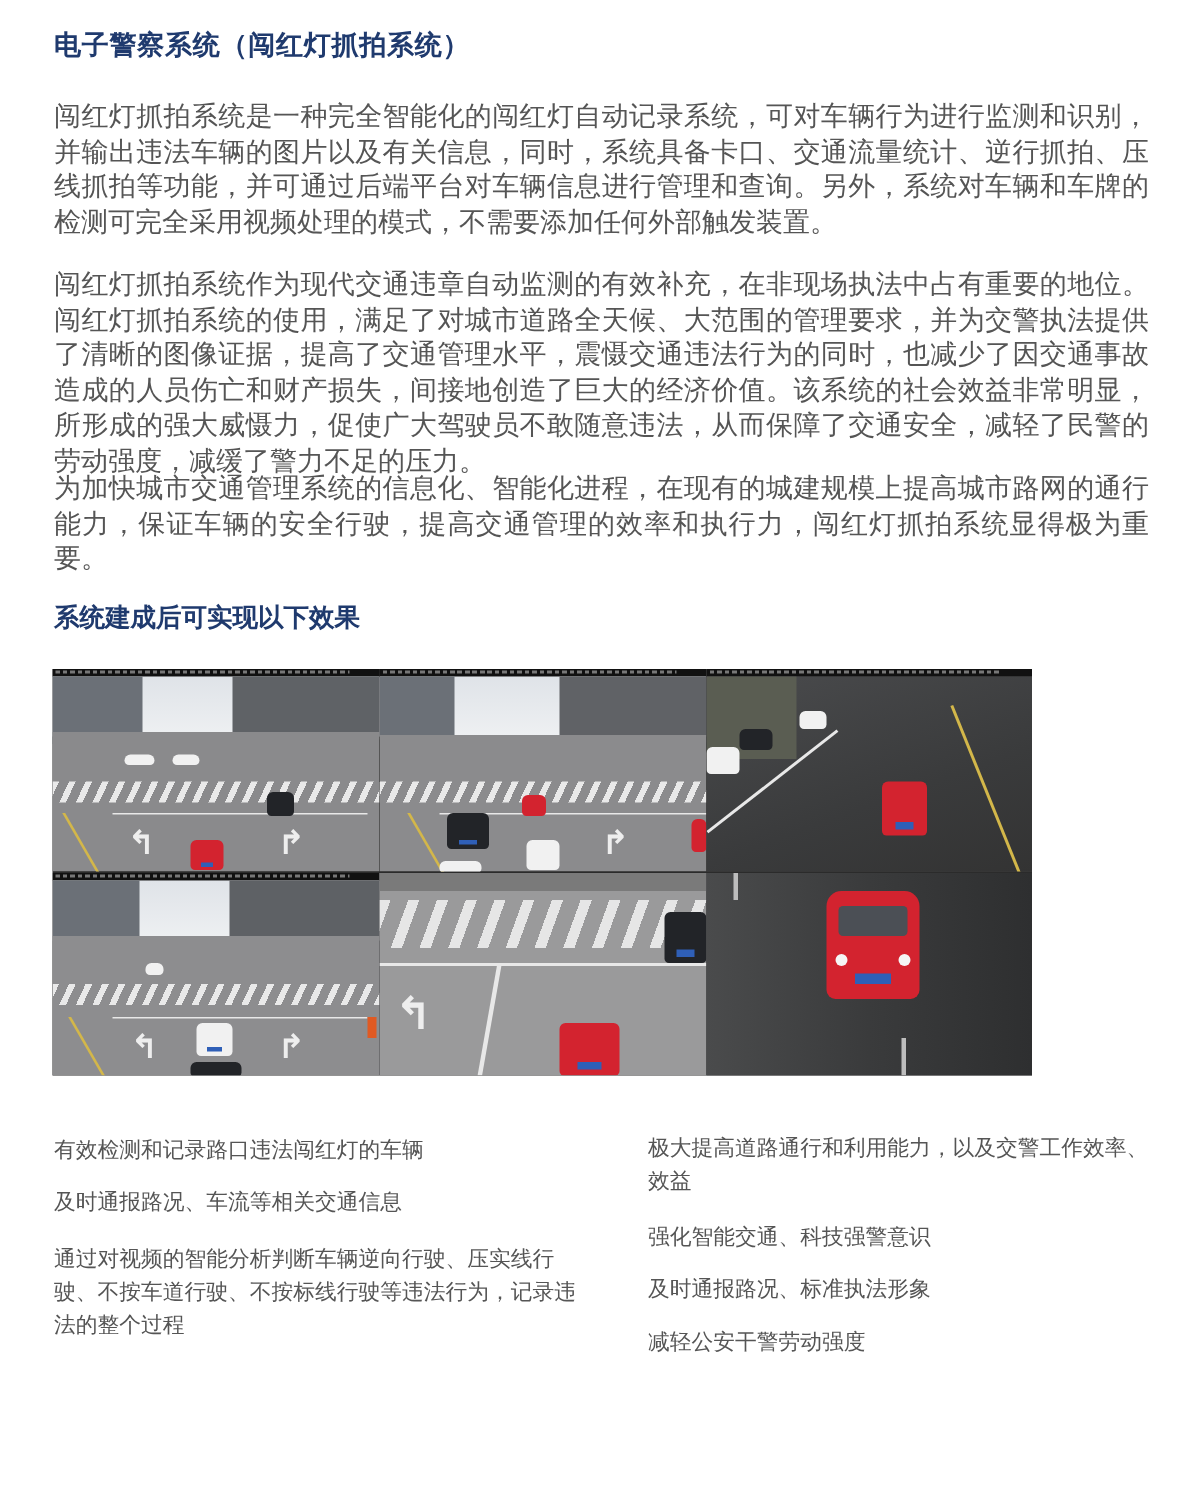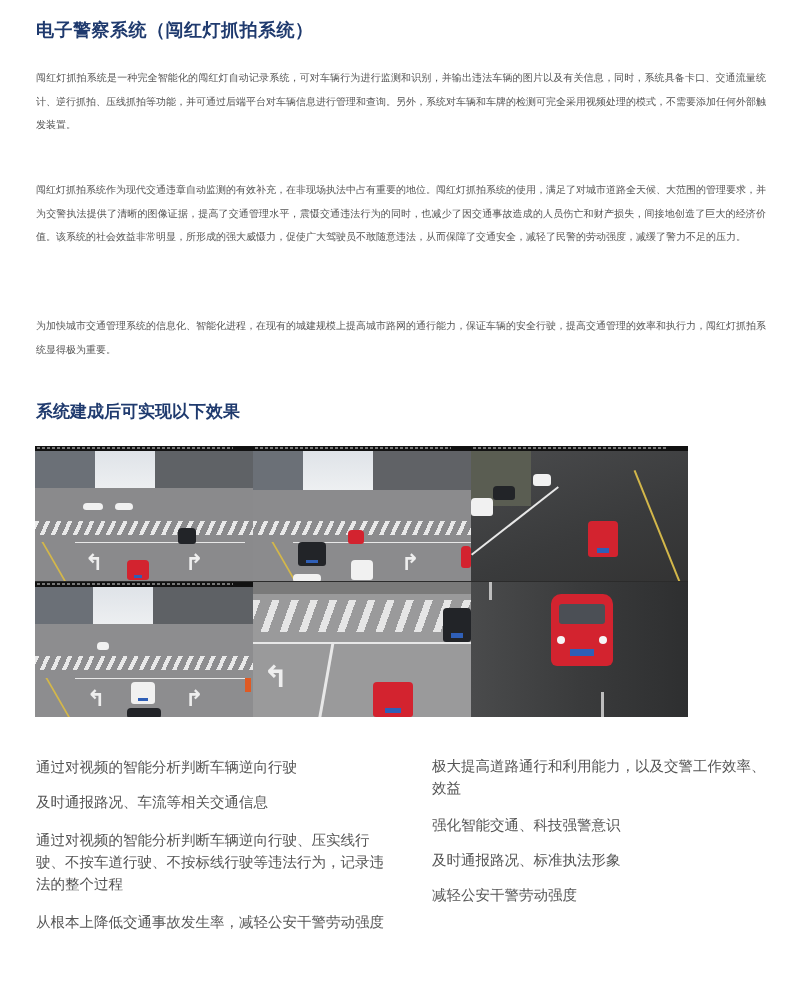--- a/index.html
+++ b/index.html
@@ -9,21 +9,21 @@
   .h-title {
     position: absolute; left: 36px; top: 18px;
     font-size: 18px; font-weight: bold; color: #1f3a6e; letter-spacing: 0.5px;
   }
   .h-section {
     position: absolute; left: 36px; top: 400px;
     font-size: 17px; font-weight: bold; color: #1f3a6e;
   }
   .para {
     position: absolute; left: 36px; width: 730px;
-    font-size: 10px; line-height: 23.5px; color: #555555;
+    font-size: 18px; line-height: 23.5px; color: #555555;
     text-align: justify;
   }
   .p1 { top: 66px; }
   .p2 { top: 178px; }
   .p3 { top: 314px; }
 
   
   .grid {
     position: absolute; left: 35px; top: 446px; width: 653px; height: 271px;
     background: #2b2b2b; overflow: hidden;
@@ -168,24 +168,23 @@
     <div class="car red" style="left:80px;top:12px;width:62px;height:72px;border-radius:10px 10px 6px 6px;">
       <div style="position:absolute;left:8px;top:10px;width:46px;height:20px;background:#4b4f55;border-radius:3px;"></div>
       <div style="position:absolute;left:6px;top:42px;width:8px;height:8px;background:#f5f5f5;border-radius:50%;"></div>
       <div style="position:absolute;right:6px;top:42px;width:8px;height:8px;background:#f5f5f5;border-radius:50%;"></div>
       <div class="plate" style="bottom:14%;height:10%;"></div>
     </div>
   </div>
 </div>
 
 <div class="list list-left">
-  <div class="item">通过对视频的智能分析判断车辆逆向行驶</div>
+  <div class="item">有效检测和记录路口违法闯红灯的车辆</div>
   <div class="item" style="margin-bottom:16px;">及时通报路况、车流等相关交通信息</div>
   <div class="item" style="margin-bottom:16px;">通过对视频的智能分析判断车辆逆向行驶、压实线行驶、不按车道行驶、不按标线行驶等违法行为，记录违法的整个过程</div>
-  <div class="item">从根本上降低交通事故发生率，减轻公安干警劳动强度</div>
 </div>
 
 <div class="list list-right">
   <div class="item" style="margin-bottom:14px;font-family:Liberation Mono, monospace;">极大提高道路通行和利用能力，以及交警工作效率、效益</div>
   <div class="item">强化智能交通、科技强警意识</div>
   <div class="item">及时通报路况、标准执法形象</div>
   <div class="item" style="margin-bottom:16px;">减轻公安干警劳动强度</div>
 </div>
 
 </body></html>

